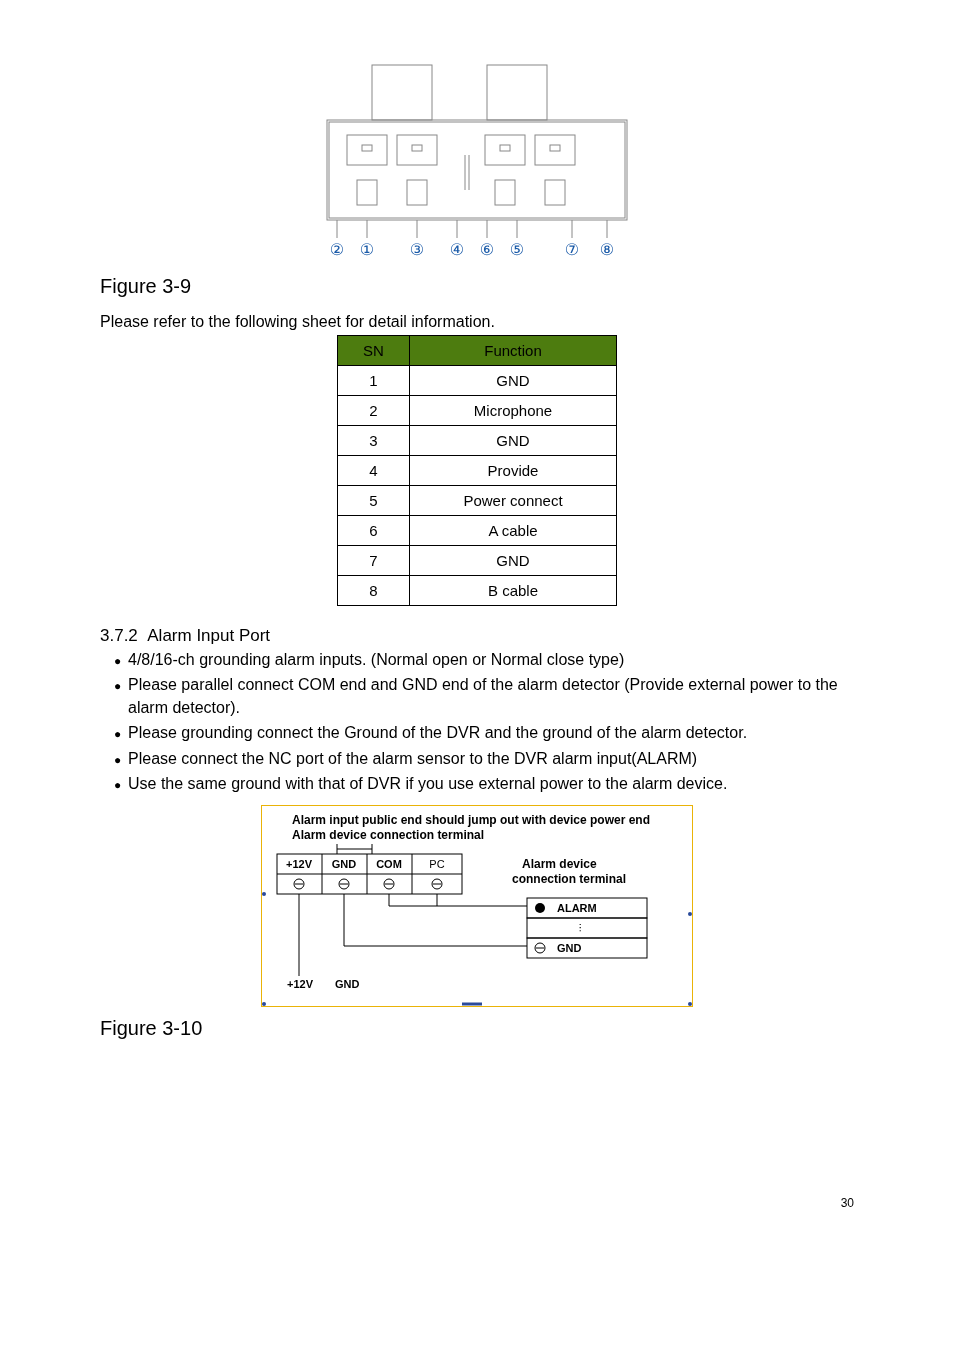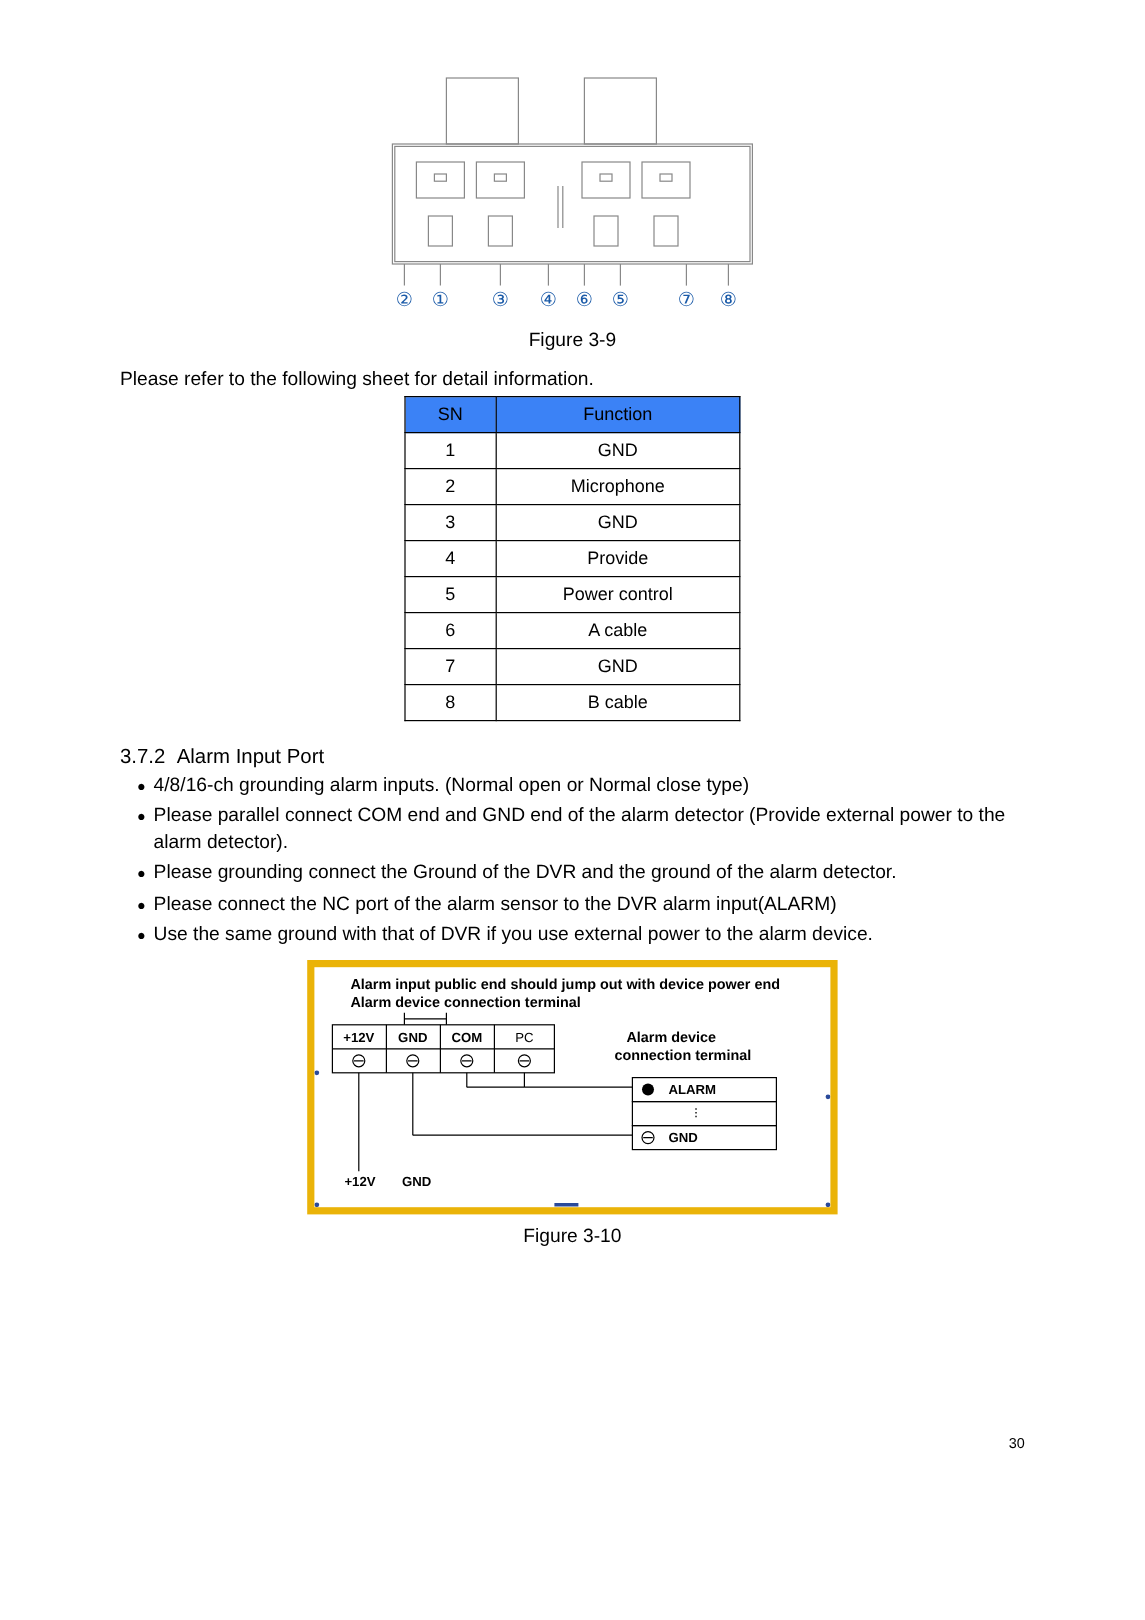--- a/index.html
+++ b/index.html
@@ -15,41 +15,41 @@
     position: relative;
     min-height: 1250px;
     box-sizing: border-box;
   }
   .diagram-fig {
     margin: 0 auto 15px auto;
     display: block;
     width: 320px;
   }
   .fig-caption {
-    text-align: center;
-    font-size: 16px;
+    text-align: left;
+    font-size: 20px;
     margin: 10px 0 15px 0;
   }
   .para {
     font-size: 16px;
     margin: 4px 0;
   }
   table.sn-table {
     border-collapse: collapse;
     margin: 0 auto 20px auto;
     width: 280px;
   }
   table.sn-table th, table.sn-table td {
     border: 1px solid #000;
     font-size: 15px;
     padding: 6px 10px;
     text-align: center;
   }
   table.sn-table th {
-    background: #3b82f6;
+    background: #4d7c0f;
     font-weight: normal;
   }
   .section-title {
     font-size: 17px;
     font-weight: normal;
     margin: 10px 0 2px 0;
   }
   ul.bullets {
     margin: 2px 0 10px 0;
     padding-left: 28px;
@@ -61,21 +61,21 @@
   }
   ul.bullets li::marker {
     content: "●  ";
     font-size: 12px;
   }
   .alarm-diagram {
     margin: 5px auto 10px auto;
     display: block;
     width: 430px;
     height: 200px;
-    border: 6px solid #eab308;
+    border: 1px solid #eab308;
     position: relative;
     font-size: 12px;
   }
   .page-number {
     position: absolute;
     bottom: 40px;
     right: 100px;
     font-size: 12px;
   }
   
@@ -153,21 +153,21 @@
       <tr>
           <td>3</td>
           <td>GND</td>
         </tr>
       <tr>
           <td>4</td>
           <td>Provide</td>
         </tr>
       <tr>
           <td>5</td>
-          <td>Power control</td>
+          <td>Power connect</td>
         </tr>
       <tr>
           <td>6</td>
           <td>A cable</td>
         </tr>
       <tr>
           <td>7</td>
           <td>GND</td>
         </tr>
       <tr>

